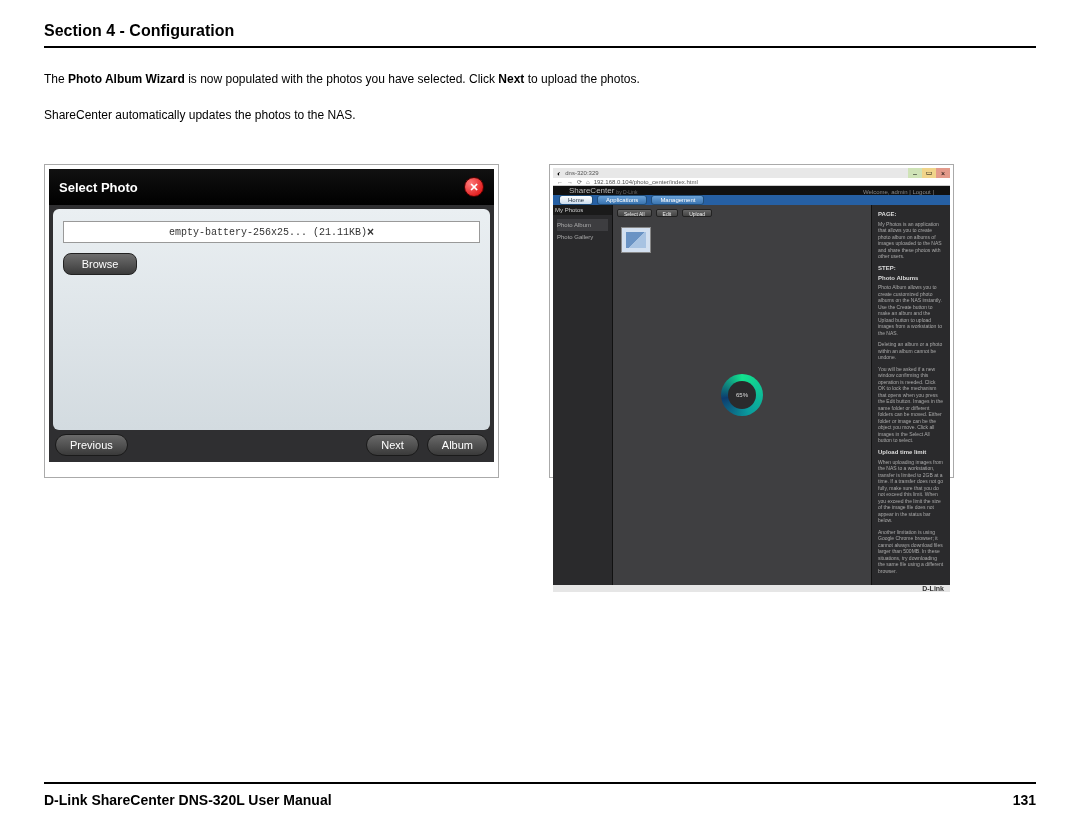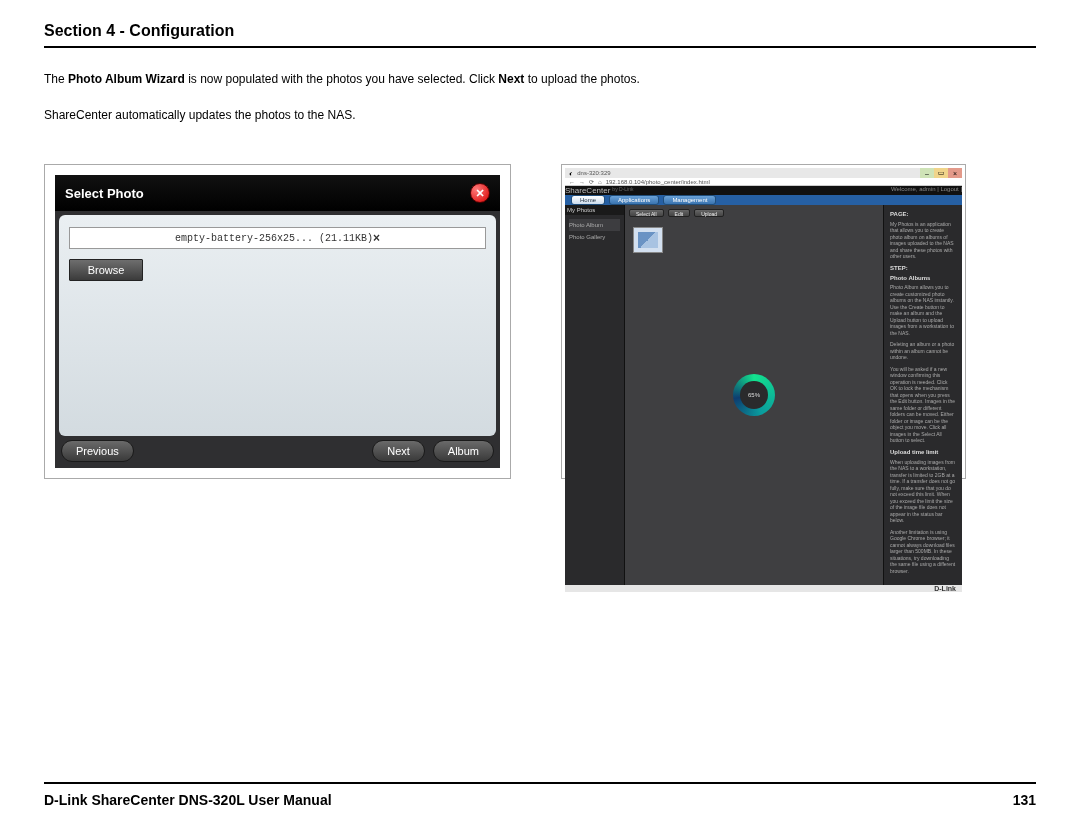--- a/index.html
+++ b/index.html
@@ -26,21 +26,21 @@
     line-height: 1.5;
     margin-bottom: 18px;
   }
   .figures {
     display: flex;
     gap: 50px;
     margin-top: 40px;
   }
   .fig-wrap {
     border: 1px solid #aaa;
-    padding: 10px;
+    padding: 4px;
     background: #fff;
   }
   
   .dlg {
     width: 445px;
     height: 293px;
     background: #2f2f31;
     display: flex;
     flex-direction: column;
     font-family: Arial, sans-serif;
@@ -89,21 +89,21 @@
     font-size: 12px;
     cursor: pointer;
     font-family: Arial, sans-serif;
     font-weight: bold;
   }
   .browse-btn {
     margin-top: 10px;
     width: 74px; height: 22px;
     background: linear-gradient(#6e6e6e,#3b3b3b);
     border: 1px solid #222;
-    border-radius: 1px;
+    border-radius: 8px;
     color: #fff;
     font-size: 11px;
     cursor: pointer;
   }
   .dlg-footer {
     display: flex;
     justify-content: space-between;
     padding: 0 6px 6px 6px;
   }
   .dlg-footer-right { display: flex; gap: 8px; }
@@ -137,21 +137,21 @@
   .tab { font-size: 6px; color: #555; }
   .win-controls { margin-left: auto; display:flex; }
   .wc { width: 14px; height: 10px; font-size: 7px; display:flex; align-items:center; justify-content:center; }
   .addr {
     height: 14px; background: #fff; border-bottom: 1px solid #ccc;
     display: flex; align-items: center; gap: 4px; padding: 0 4px;
     font-size: 6px; color: #555;
   }
   .sc-header {
     height: 22px; background: #111; color: #bbb;
-    display: flex; align-items: flex-start; padding: 0 0;
+    display: flex; align-items: flex-end; padding: 0 16px;
     font-size: 8px;
   }
   .sc-welcome { margin-left: auto; font-size: 6px; color: #888; }
   .sc-navbar {
     height: 18px; background: #2660a4;
     display: flex; gap: 4px; align-items: center; padding: 0 6px;
   }
   .sc-nav-btn {
     background: linear-gradient(#6aa2d8,#3a74b0);
     border: 1px solid #1f4d7a;

